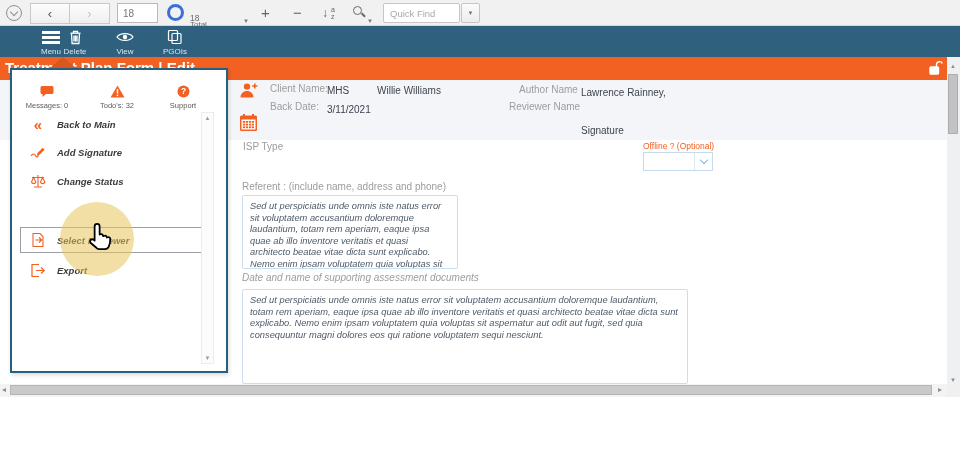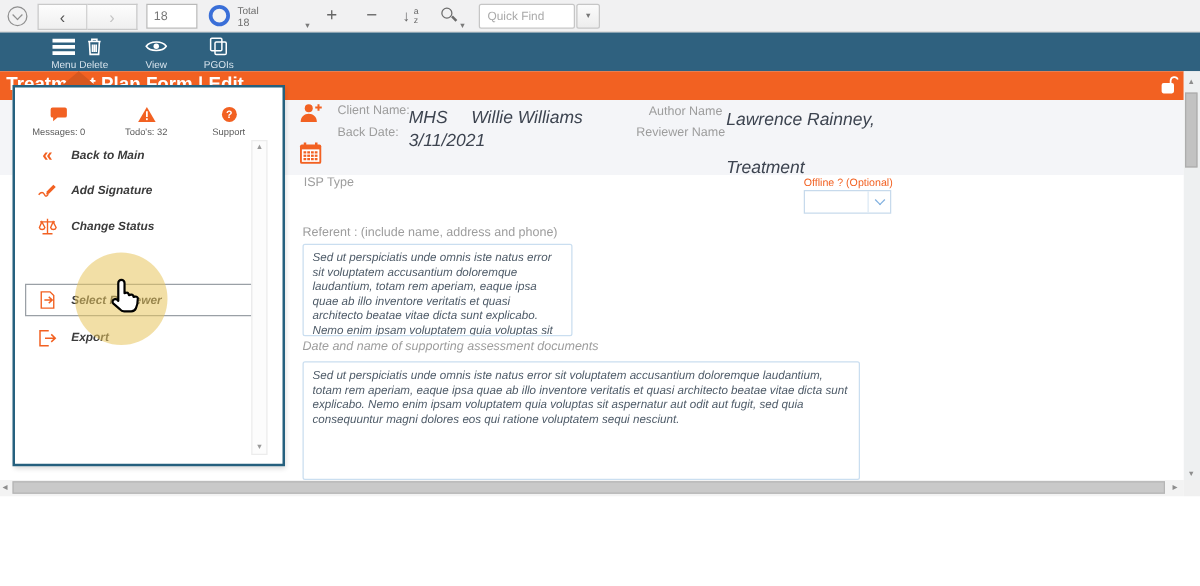--- a/index.html
+++ b/index.html
@@ -11,21 +11,21 @@
   
   .toolbar{left:0;top:0;width:960px;height:26px;background:#f1f1f2;border-bottom:1px solid #d6d6d6;}
   .circ-btn{left:6px;top:5px;width:16px;height:16px;border:1.5px solid #8f8f8f;border-radius:50%;}
   .chev{width:6px;height:6px;border-right:1.6px solid #8f8f8f;border-bottom:1.6px solid #8f8f8f;transform:rotate(45deg);}
   .navgrp{left:30px;top:3px;height:21px;display:flex;}
   .navbtn{width:40px;height:21px;background:linear-gradient(#fdfdfd,#efefef);border:1px solid #c9c9c9;display:flex;align-items:center;justify-content:center;font-size:13px;color:#555;}
   .navbtn+.navbtn{border-left:none;}
   .navbtn.dis{color:#c4c4c4;}
   .pageinput{left:117px;top:3px;width:41px;height:20px;border:1px solid #b9b9b9;background:#fff;font-size:10px;color:#777;padding:0 5px;font-family:"Liberation Sans",sans-serif;}
   .ring{left:167px;top:4px;width:17px;height:17px;border:3px solid #3a6fd8;border-radius:50%;}
-  .totlbl{left:190px;top:4px;font-size:8px;color:#6d6d6d;}
+  .totlbl{left:190px;top:20px;font-size:8px;color:#6d6d6d;}
   .totval{left:190px;top:13px;font-size:8.5px;color:#6d6d6d;}
   .tinycaret{font-size:6px;color:#7a7a7a;line-height:6px;}
   .tbglyph{font-size:15px;color:#666;line-height:14px;}
   .sortbox{left:322px;top:6px;width:18px;height:15px;color:#666;}
   .sarr{position:absolute;left:0;top:0;font-size:12px;}
   .saz{position:absolute;left:9px;font-size:7px;line-height:7px;color:#666;}
   .mag{width:9px;height:9px;border:1.6px solid #6b6b6b;border-radius:50%;}
   .maghandle{width:5px;height:1.6px;background:#6b6b6b;transform:rotate(45deg);}
   .qfind{left:383px;top:3px;width:77px;height:20px;border:1px solid #c6c6c6;border-radius:2px;background:#fff;font-size:9.5px;color:#555;padding:0 6px;font-family:"Liberation Sans",sans-serif;}
   .qfind::placeholder{color:#a9a9a9;}
@@ -40,21 +40,21 @@
   .hbar i{display:block;height:3px;background:#fff;}
 
   
   .titlebar{left:0;top:57px;width:947px;height:23px;background:#f26122;}
   .title{left:5px;top:59px;font-size:15px;font-weight:bold;color:#fff;white-space:nowrap;}
 
   
   .content{left:0;top:80px;width:947px;height:305px;background:#fff;}
   .headband{left:0;top:80px;width:947px;height:60px;background:#f4f5f8;}
   .glabel{color:#9d9d9d;font-size:10px;white-space:nowrap;}
-  .ival{color:#3d4450;font-size:14px;font-style:italic;white-space:nowrap;}
+  .ival{color:#3d4450;font-size:10px;white-space:nowrap;}
   .flabel{color:#9d9d9d;font-size:10px;white-space:nowrap;}
   .dropdown{background:#fff;border:1px solid #c7daec;display:flex;align-items:stretch;}
   .ddtext{flex:1;display:flex;align-items:center;padding:0 7px;font-size:9.5px;font-style:italic;color:#3d4450;}
   .ddbtn{width:18px;border-left:1px solid #dce9f5;display:flex;align-items:center;justify-content:center;}
   .ddchev{width:6px;height:6px;border-right:1.4px solid #84b2e0;border-bottom:1.4px solid #84b2e0;transform:rotate(45deg);margin-top:-3px;}
   .txtarea{background:#fff;border:1px solid #cadef0;border-radius:2px;padding:5px 7px;font-size:9.3px;font-style:italic;color:#4e5b68;line-height:1.24;overflow:hidden;}
 
   
   .panel{left:10px;top:68px;width:218px;height:305px;background:#fff;border:2px solid #25607e;box-shadow:1px 2px 4px rgba(0,0,0,.15);}
   .callout{left:50px;top:57px;width:0;height:0;border-left:13px solid transparent;border-right:13px solid transparent;border-bottom:11px solid #d6571f;}
@@ -213,21 +213,21 @@
       </svg>
   </div>
   <div class="abs glabel" style="left:270px;top:83px;">Client Name:</div>
   <div class="abs ival" style="left:327px;top:85px;">MHS</div>
   <div class="abs ival" style="left:377px;top:85px;">Willie Williams</div>
   <div class="abs glabel" style="left:270px;top:101px;">Back Date:</div>
   <div class="abs ival" style="left:327px;top:104px;">3/11/2021</div>
   <div class="abs glabel" style="left:519px;top:84px;">Author Name</div>
   <div class="abs ival" style="left:581px;top:87px;">Lawrence Rainney,</div>
   <div class="abs glabel" style="left:509px;top:101px;">Reviewer Name</div>
-  <div class="abs ival" style="left:581px;top:125px;">Treatment</div>
+  <div class="abs ival" style="left:581px;top:125px;">Signature</div>
 
   <div class="abs flabel" style="left:243px;top:141px;">ISP Type</div>
   <div class="abs" style="left:643px;top:141px;font-size:8.5px;color:#f26122;">Offline ? (Optional)</div>
   <div class="abs dropdown" style="left:643px;top:152px;width:70px;height:19px;">
     <div class="ddtext"></div>
     <div class="ddbtn">
         <div class="ddchev"></div>
       </div>
   </div>
 

